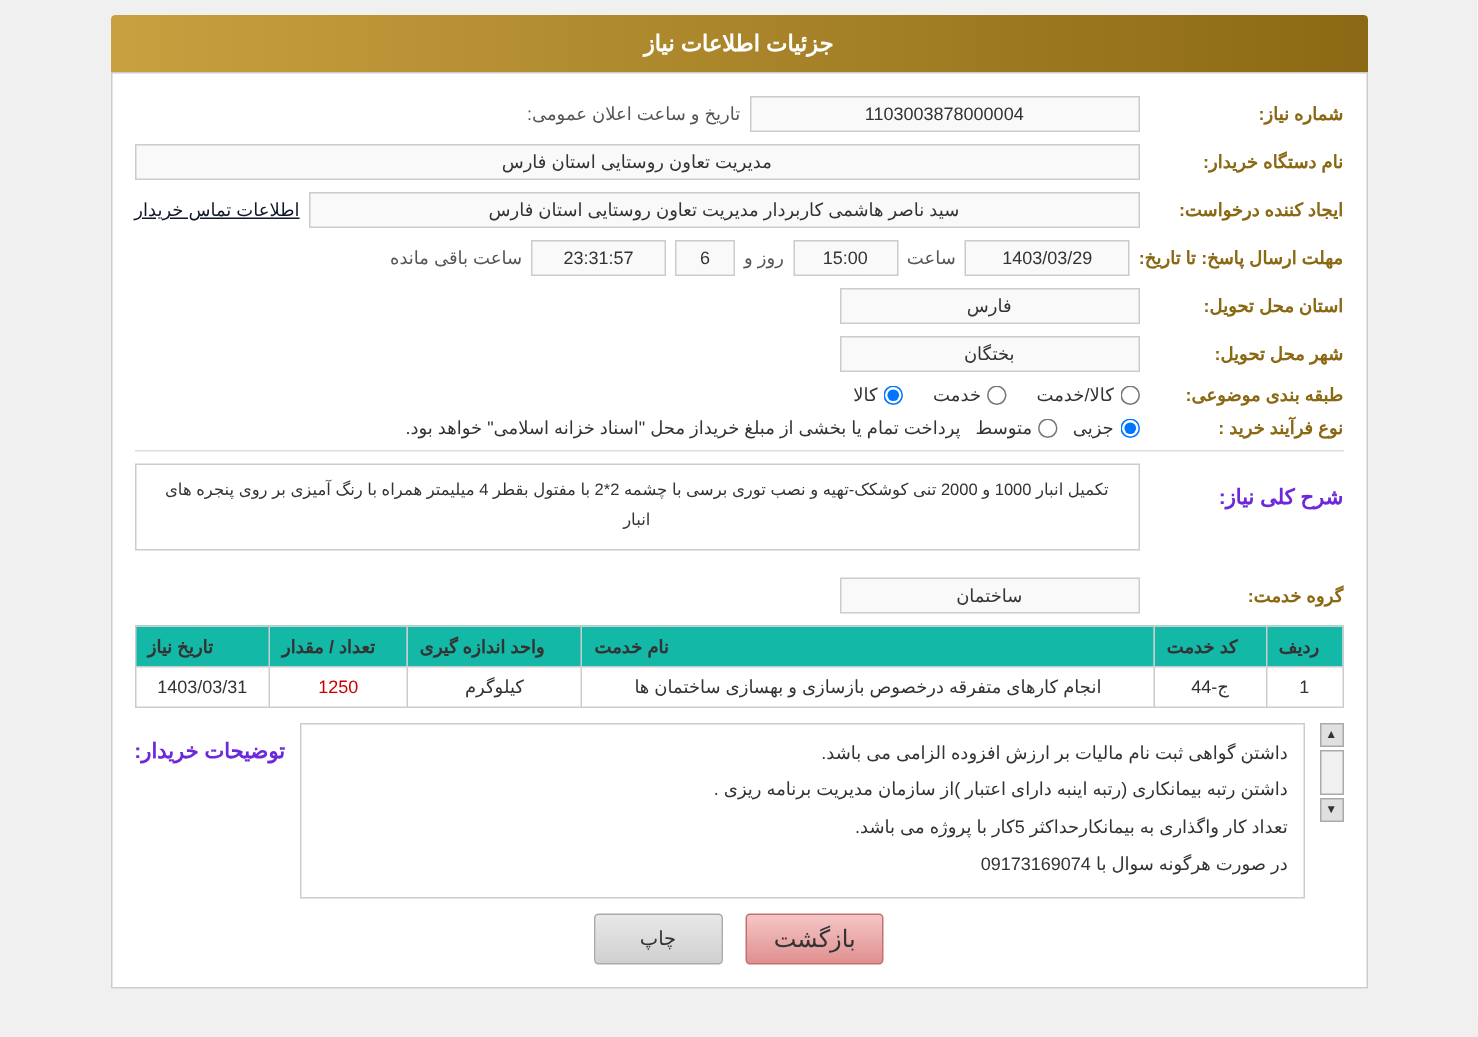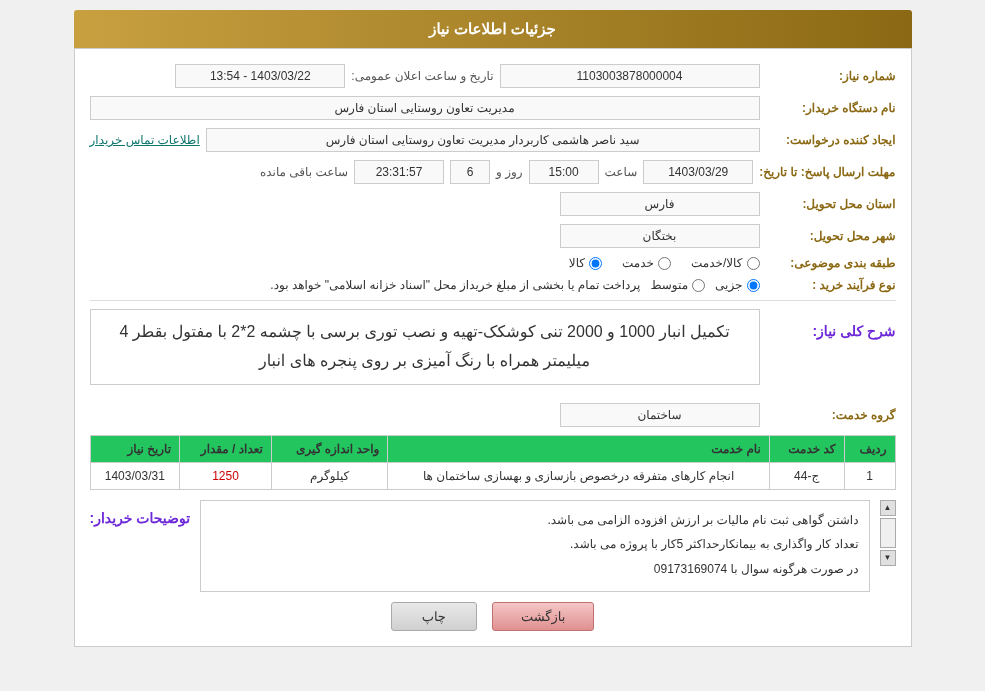--- a/index.html
+++ b/index.html
@@ -61,51 +61,51 @@
       min-height: 24px;
       font-size: 12px;
       text-align: center;
     }
     .inline-label {
       font-size: 12px;
       color: #555;
       white-space: nowrap;
     }
     .link-text {
-      color: #0f766e;
+      color: #0f172a;
       font-size: 12px;
       cursor: pointer;
       text-decoration: underline;
     }
     .section-title {
       color: #6d28d9;
       font-weight: bold;
       font-size: 14px;
       margin: 10px 0 6px 0;
     }
     .description-box {
       border: 1px solid #ccc;
       padding: 8px 12px;
       background: #fff;
-      font-size: 16px;
+      font-size: 11px;
       text-align: center;
       line-height: 1.8;
       margin-bottom: 10px;
     }
     .service-table {
       width: 100%;
       border-collapse: collapse;
       margin-bottom: 10px;
       font-size: 12px;
     }
     .service-table th {
-      background: #22c55e;
+      background: #14b8a6;
       border: 1px solid #ccc;
       padding: 6px 8px;
-      text-align: right;
+      text-align: left;
       color: #333;
     }
     .service-table td {
       border: 1px solid #ccc;
       padding: 6px 8px;
       text-align: center;
     }
     .service-table td.red-text {
       color: #cc0000;
     }
@@ -149,22 +149,22 @@
     }
     .buttons-row {
       display: flex;
       justify-content: center;
       gap: 15px;
       margin-top: 10px;
     }
     .btn-back {
       background: linear-gradient(to bottom, #f5c6c6, #e09090);
       border: 1px solid #c07070;
-      padding: 6px 28px;
-      font-size: 13px;
+      padding: 6px 18px;
+      font-size: 16px;
       cursor: pointer;
       border-radius: 3px;
       color: #333;
     }
     .btn-print {
       background: linear-gradient(to bottom, #e8e8e8, #d0d0d0);
       border: 1px solid #aaa;
       padding: 6px 30px;
       font-size: 13px;
       cursor: pointer;
@@ -208,21 +208,20 @@
 <div class="page-container">
   <div class="header-bar">
     <span>جزئیات اطلاعات نیاز</span>
   </div>
   <div class="main-card">
 
     <div class="form-row">
       <span class="label-cell">شماره نیاز:</span>
       <div class="value-box" style="max-width:260px; direction:ltr; text-align:center;">1103003878000004</div>
       <span class="inline-label">تاریخ و ساعت اعلان عمومی:</span>
-      <div class="value-box-inline" style="min-width:170px;">1403/03/22 - 13:54</div>
     </div>
 
     <div class="form-row">
       <span class="label-cell">نام دستگاه خریدار:</span>
       <div class="value-box">مدیریت تعاون روستایی استان فارس</div>
     </div>
 
     <div class="form-row">
       <span class="label-cell">ایجاد کننده درخواست:</span>
       <div class="value-box">سید ناصر هاشمی کاربردار مدیریت تعاون روستایی استان فارس</div>
@@ -320,20 +319,21 @@
     </table>
 
     <div class="notes-section">
       <div class="scrollbar-area">
         <div class="scrollbar-btn">▲</div>
         <div class="scrollbar-track"></div>
         <div class="scrollbar-btn">▼</div>
       </div>
       <div class="notes-content" id="notes-content">
       <div style="margin-bottom: 2px;">داشتن گواهی ثبت نام مالیات بر ارزش افزوده الزامی می باشد.</div>
+          <div style="margin-bottom: 2px;">داشتن رتبه بیمانکاری (رتبه اینبه دارای اعتبار )از سازمان مدیریت برنامه ریزی .</div>
           <div style="margin-bottom: 2px;">تعداد کار واگذاری به بیمانکارحداکثر 5کار با پروژه می باشد.</div>
           <div style="margin-bottom: 2px;">در صورت هرگونه سوال با 09173169074</div>
         </div>
       <span class="label-cell section-title" style="min-width:90px;">توضیحات خریدار:</span>
     </div>
 
     <div class="buttons-row">
       <button class="btn-back">بازگشت</button>
       <button class="btn-print">چاپ</button>
     </div>

